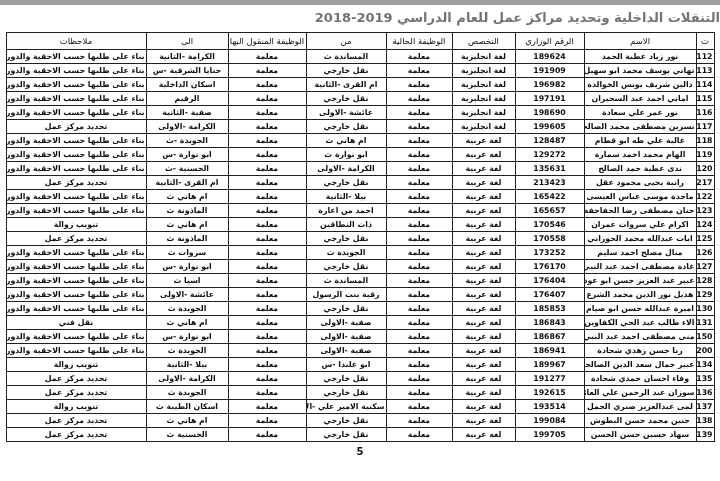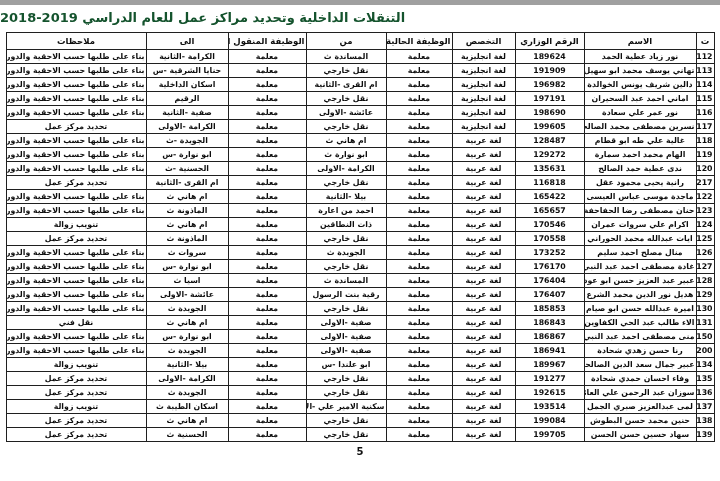--- a/index.html
+++ b/index.html
@@ -4,32 +4,32 @@
 <style>
   html,body{margin:0;padding:0;}
   body{
     width:720px;height:481px;background:#ffffff;overflow:hidden;
     font-family:"DejaVu Sans", sans-serif;position:relative;
   }
   .scan-top-strip{
     position:absolute;top:0;left:0;width:720px;height:5px;background:#a0a0a0;
   }
   .title{
-    direction:rtl;text-align:left;font-size:13px;font-weight:bold;color:#14532d;
+    direction:rtl;text-align:right;font-size:13px;font-weight:bold;color:#737373;
     margin:10px 0 7px 0;letter-spacing:0;
   }
   table{
     border-collapse:collapse;table-layout:fixed;width:708px;margin:0 auto;
     direction:rtl;
   }
   th,td{
     border:1px solid #1f1f1f;text-align:center;vertical-align:middle;
     overflow:hidden;white-space:nowrap;color:#0e0e0e;padding:0 1px;
   }
-  th{font-size:8.5px;height:16px;font-weight:700;background:#fdfdfd;}
+  th{font-size:8.5px;height:16px;font-weight:400;background:#fdfdfd;}
   td{font-size:7.8px;height:13px;font-weight:700;line-height:1;}
   col.c0{width:18px}
   col.c1{width:112px}
   col.c2{width:69px}
   col.c3{width:63px}
   col.c4{width:66px}
   col.c5{width:80px}
   col.c6{width:78px}
   col.c7{width:82px}
   col.c8{width:140px}
@@ -166,21 +166,21 @@
           <td class="c3">لغة عربية</td>
           <td class="c4">معلمة</td>
           <td class="c5">الكرامة -الاولى</td>
           <td class="c6">معلمة</td>
           <td class="c7">الحسنية -ث</td>
           <td class="c8">بناء على طلبها حسب الاحقية والدور</td>
         </tr>
         <tr>
           <td class="c0">217</td>
           <td class="c1">رانية يحيى محمود عقل</td>
-          <td class="c2">116818</td>
+          <td class="c2">213423</td>
           <td class="c3">لغة عربية</td>
           <td class="c4">معلمة</td>
           <td class="c5">نقل خارجي</td>
           <td class="c6">معلمة</td>
           <td class="c7">ام القرى -الثانية</td>
           <td class="c8">تحديد مركز عمل</td>
         </tr>
         <tr>
           <td class="c0">122</td>
           <td class="c1">ماجدة موسى عباس العيسى</td>

